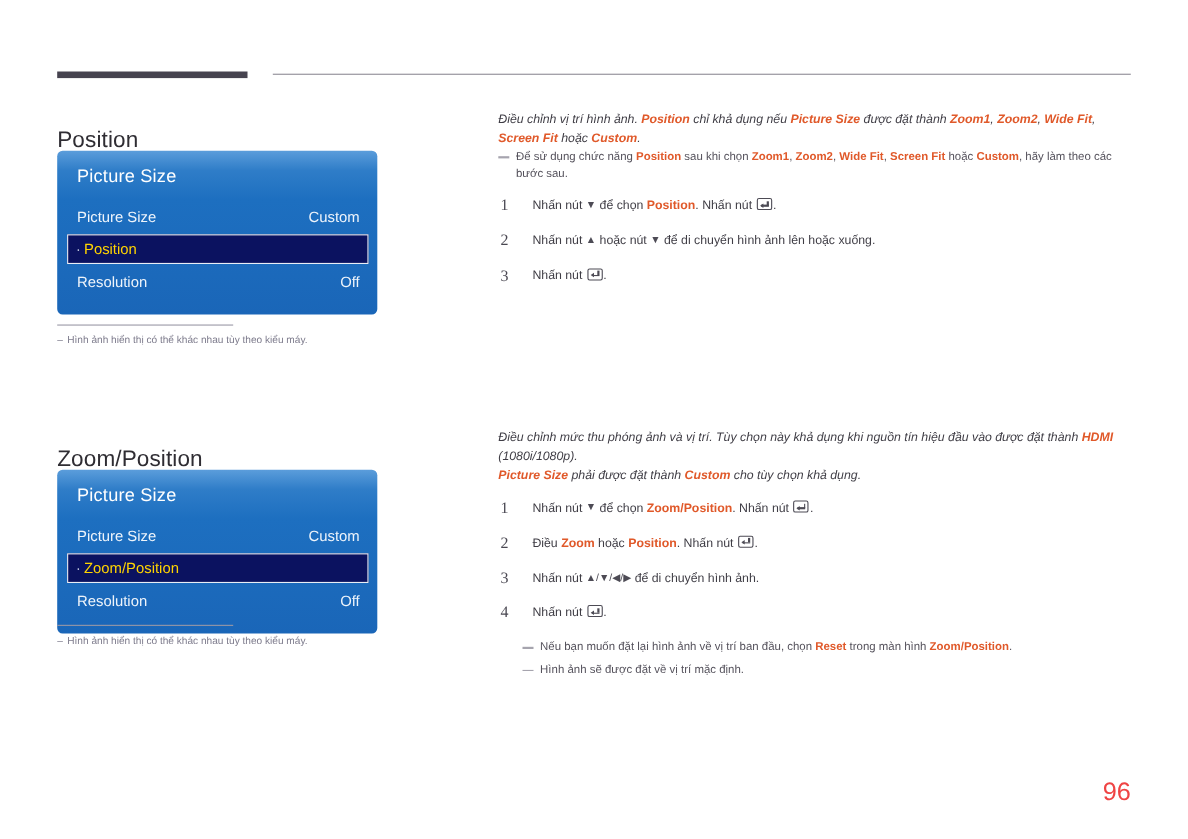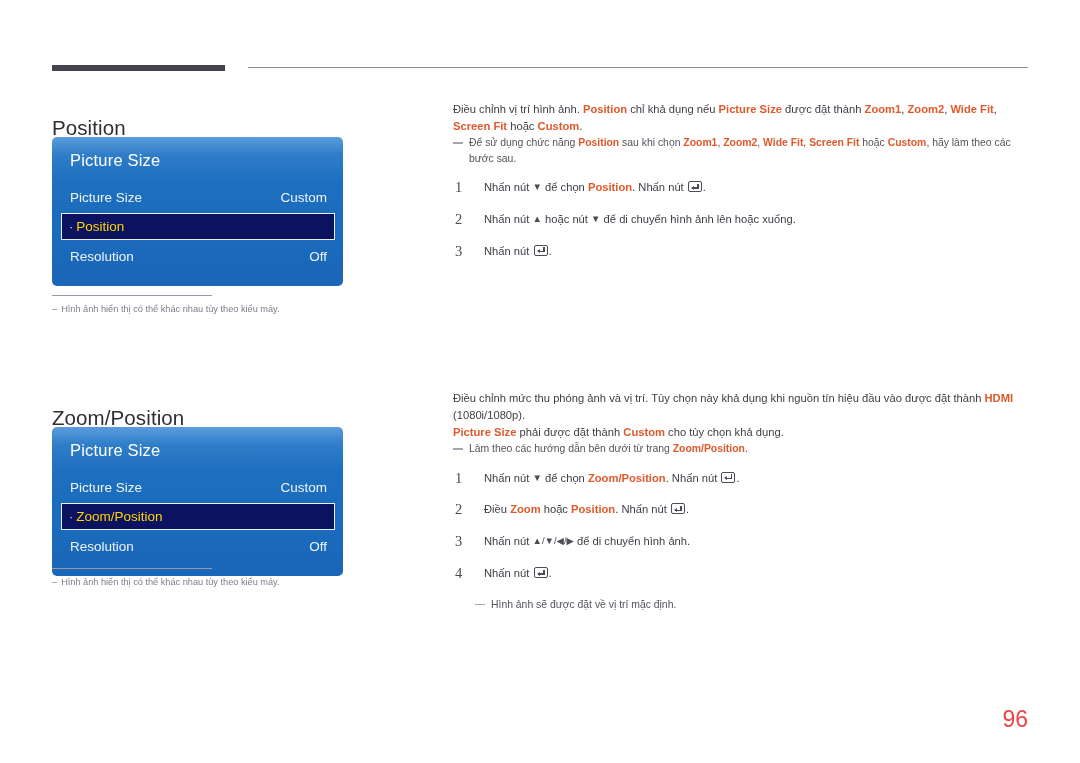--- a/index.html
+++ b/index.html
@@ -114,20 +114,21 @@
   .osd-note .dash { margin-right: 4px; }
 
   
   .rt { position: absolute; left: 453px; width: 575px; }
   .rt p { margin: 0; }
 
   .body-text {
     font-size: 11.2px;
     line-height: 1.52;
     color: #3f3d45;
+    font-style: italic;
   }
   .body-text.b2 { }
 
   .kw { color: #e0592a; font-weight: bold; }
 
   
   .note-line {
     position: relative;
     font-size: 10.4px;
     line-height: 1.5;
@@ -292,21 +293,20 @@
     <div class="osd-note" style="left:52px; top:568px;">
       <div class="note-rule"></div>
       <div class="note-text"><span class="dash">‒</span><span>Hình ảnh hiển thị có thể khác nhau tùy theo kiểu máy.</span></div>
     </div>
 
     <div class="rt" style="top:390px;">
       <p class="body-text"><span>Điều chỉnh mức thu phóng ảnh và vị trí. Tùy chọn này khả dụng khi nguồn tín hiệu đầu vào được đặt thành </span><span class="kw">HDMI</span><span> (1080i/1080p).</span></p>
 
       <p class="body-text b2"><span class="kw">Picture Size</span><span> phải được đặt thành </span><span class="kw">Custom</span><span> cho tùy chọn khả dụng.</span></p>
 
-      <p class="note-line"><span>Làm theo các hướng dẫn bên dưới từ trang </span><span class="kw">Zoom/Position</span><span>.</span></p>
 
       <div class="steps">
         <div class="step">
           <span class="num">1</span>
           <span>Nhấn nút </span><span class="tri">▼</span><span> để chọn </span><span class="kw">Zoom/Position</span><span>. Nhấn nút </span><span class="enterkey"><i class="arrowhead"></i></span><span>.</span>
         </div>
         <div class="step">
           <span class="num">2</span>
           <span>Điều </span><span class="kw">Zoom</span><span> hoặc </span><span class="kw">Position</span><span>. Nhấn nút </span><span class="enterkey"><i class="arrowhead"></i></span><span>.</span>
         </div>
@@ -314,20 +314,21 @@
           <span class="num">3</span>
           <span>Nhấn nút </span><span class="tri">▲/▼/◀/▶</span><span> để di chuyển hình ảnh.</span>
         </div>
         <div class="step">
           <span class="num">4</span>
           <span>Nhấn nút </span><span class="enterkey"><i class="arrowhead"></i></span><span>.</span>
         </div>
       </div>
 
       <div style="margin-top:14px; padding-left:22px;">
+        <p class="note-line" style="margin-top:2px;"><span>Nếu bạn muốn đặt lại hình ảnh về vị trí ban đầu, chọn </span><span class="kw">Reset</span><span> trong màn hình </span><span class="kw">Zoom/Position</span><span>.</span></p>
         <p class="note-line" style="margin-top:5px;"><span>Hình ảnh sẽ được đặt về vị trí mặc định.</span></p>
       </div>
     </div>
   </div>
 
   <div class="page-num">96</div>
 
 </div>
 
 </body></html>

